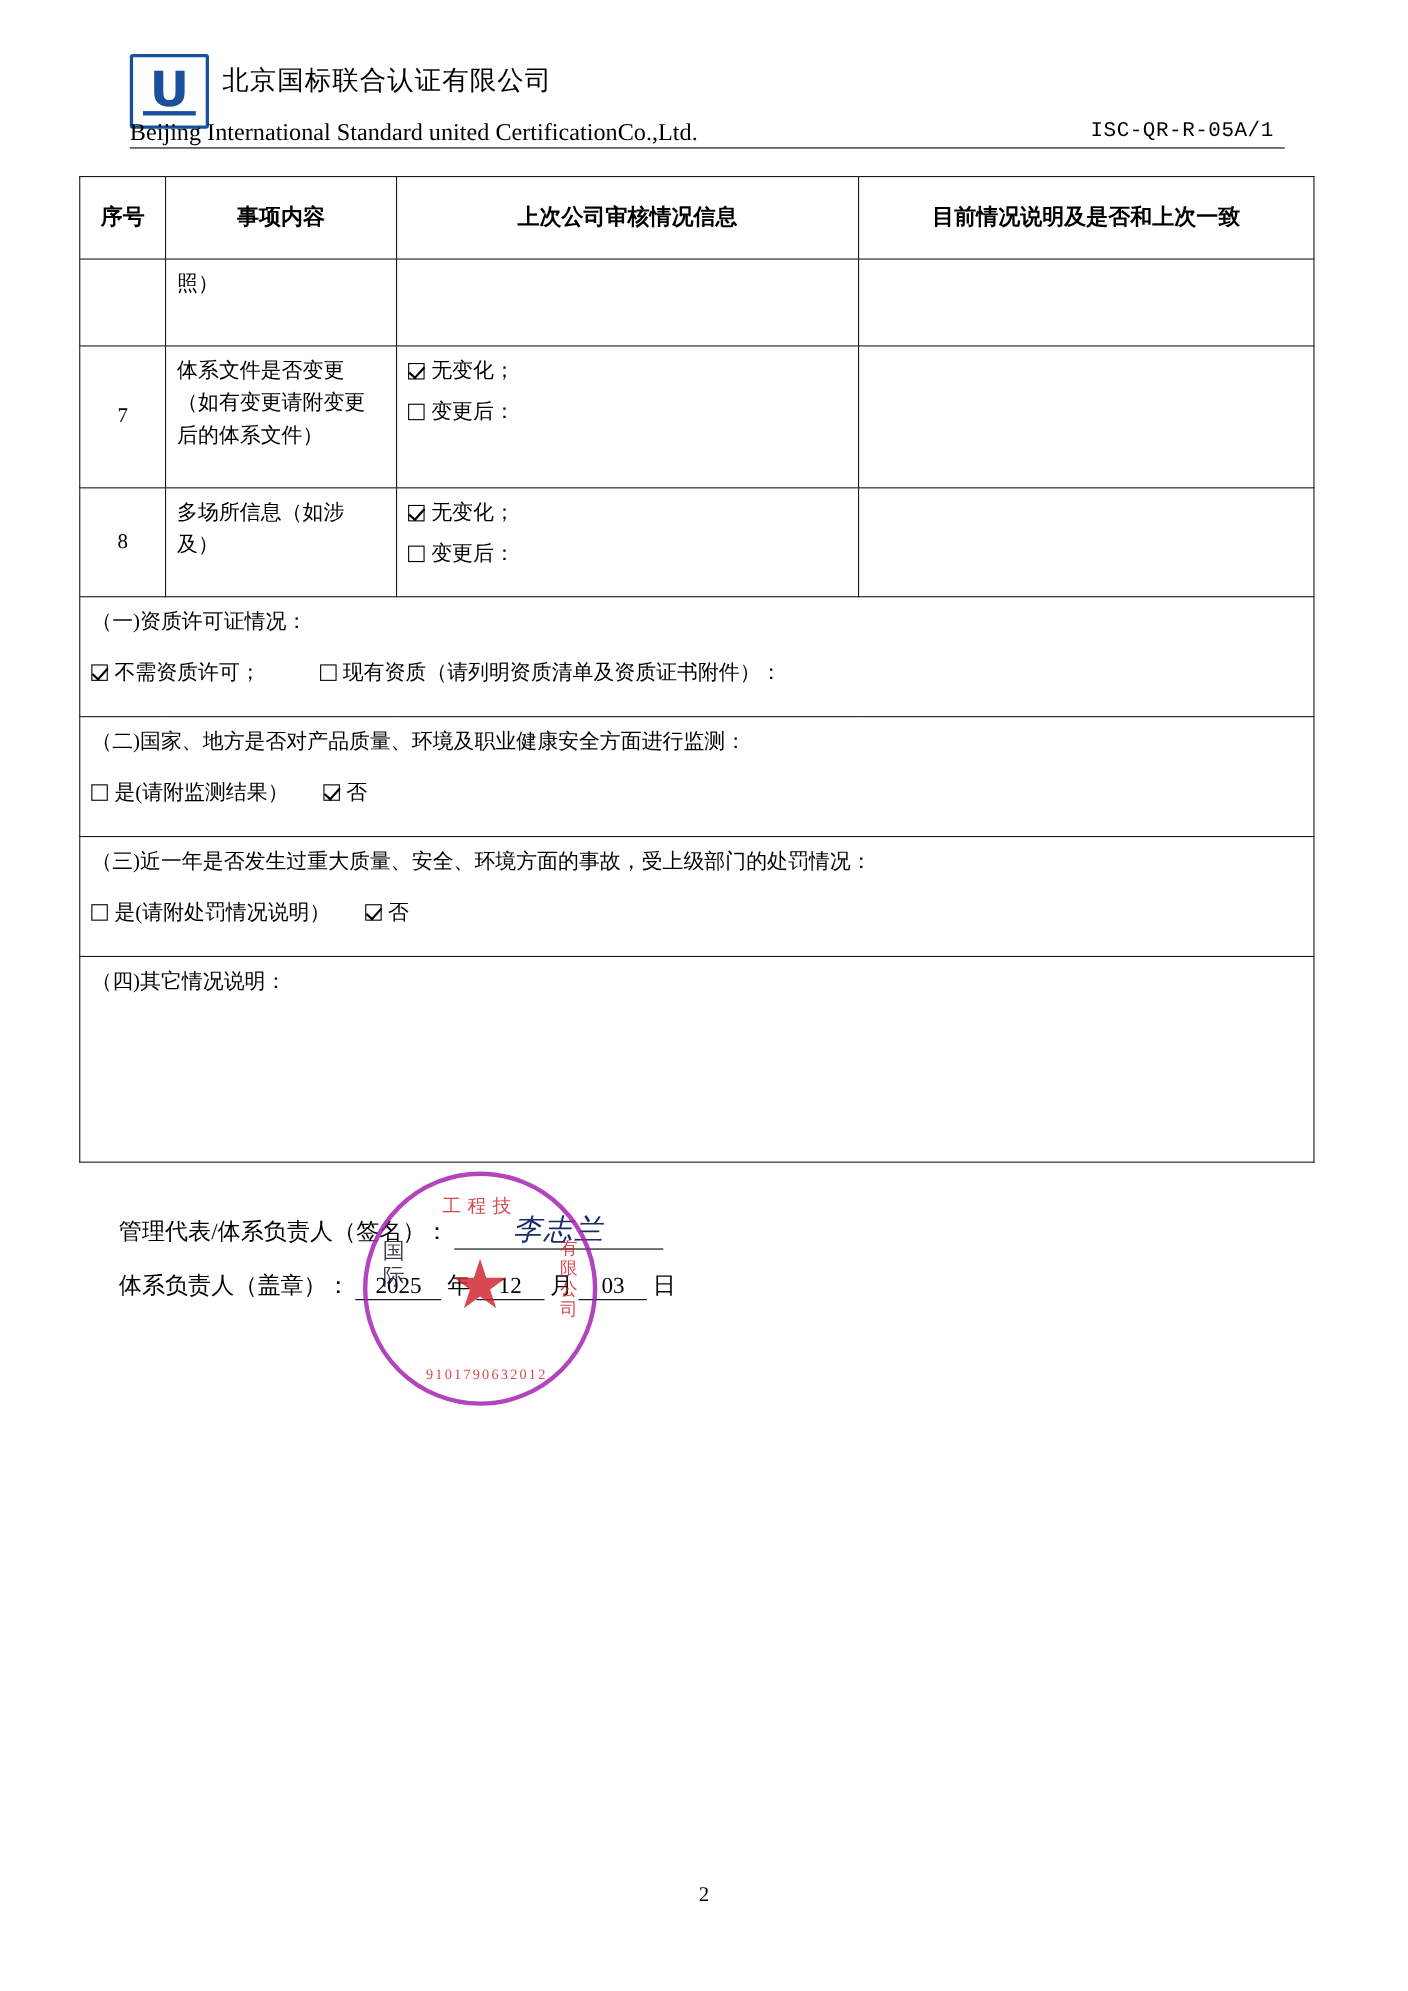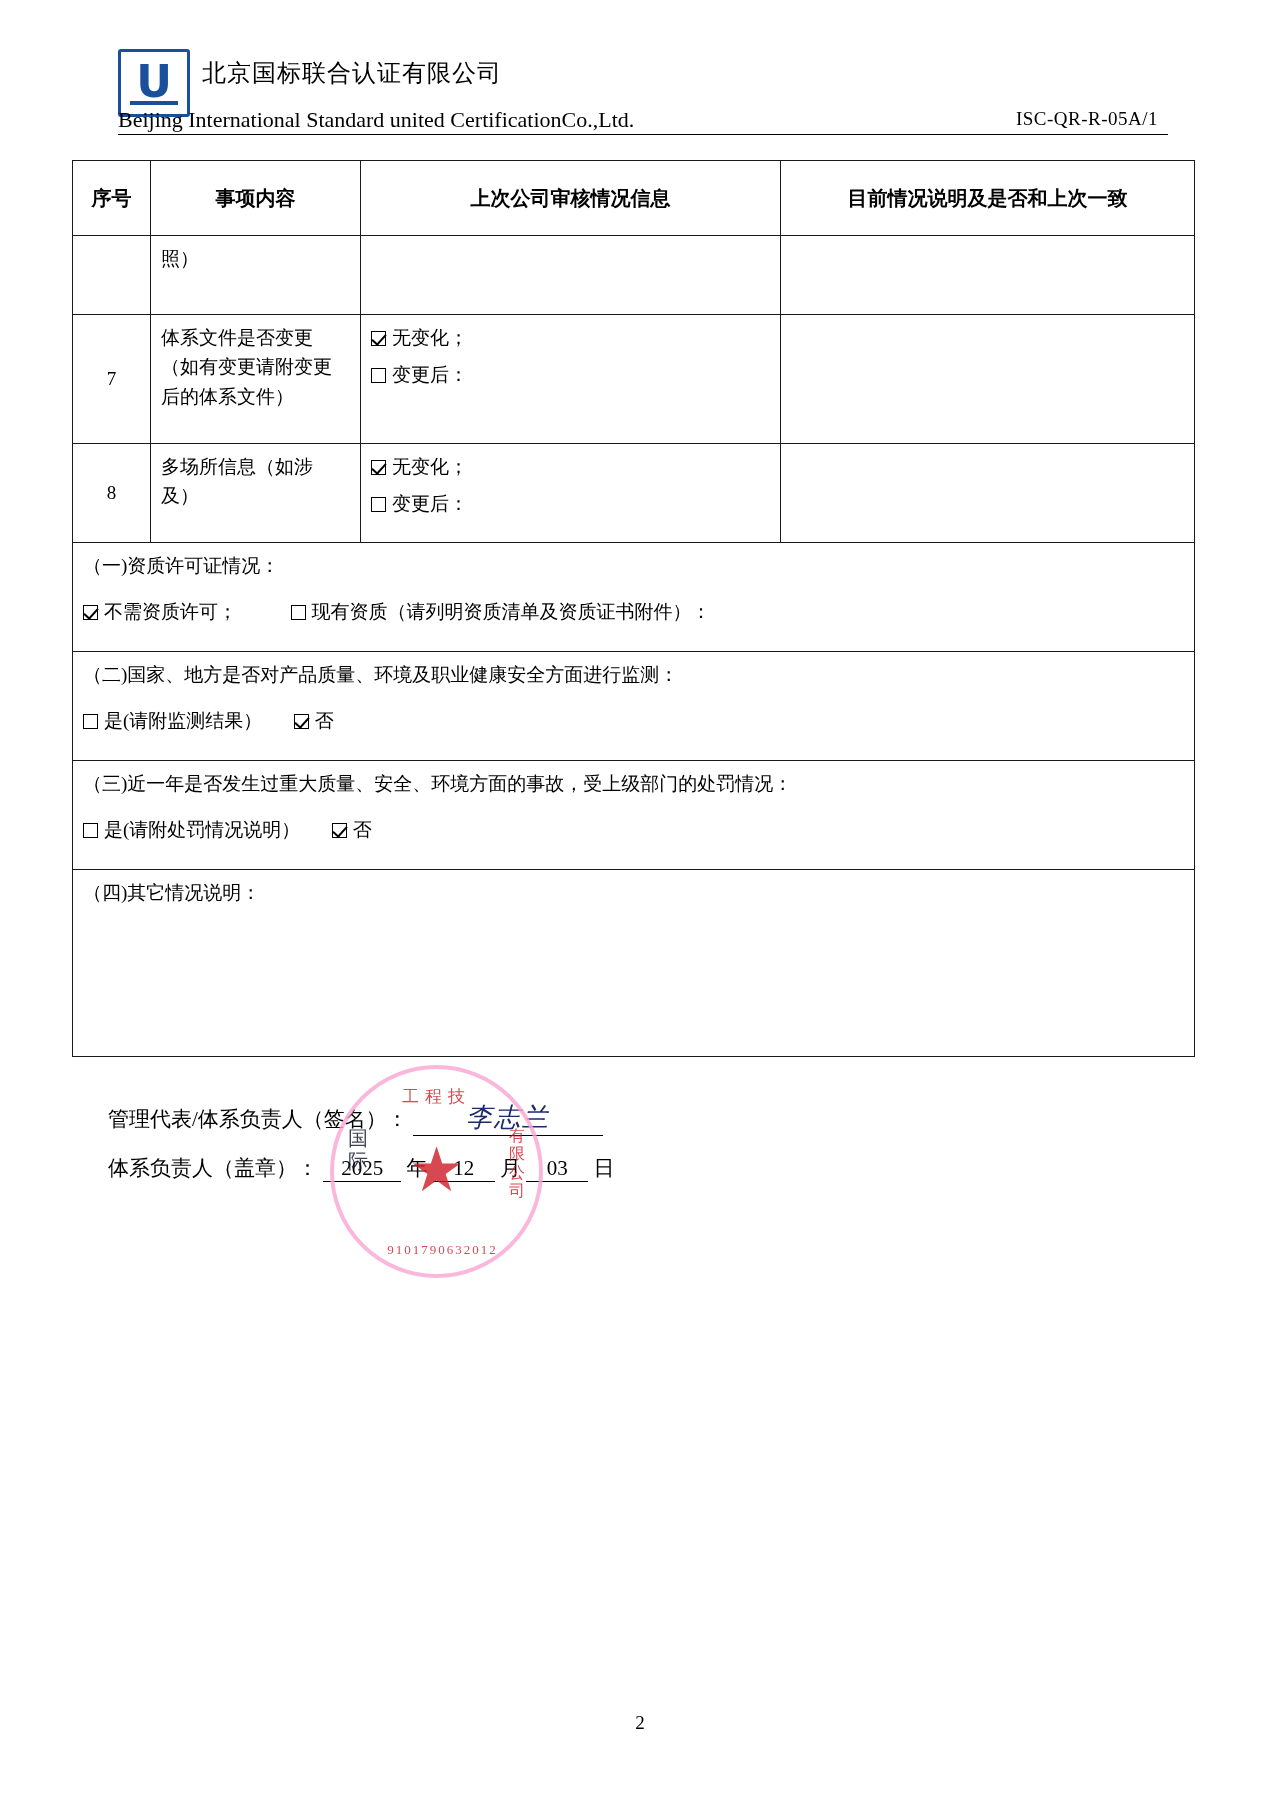--- a/index.html
+++ b/index.html
@@ -74,20 +74,21 @@
     font-size: 22px;
     white-space: nowrap;
   }
   .doc-code {
     position: absolute;
     right: 10px;
     top: 63px;
     font-size: 19px;
     letter-spacing: 0.5px;
     white-space: nowrap;
+    font-family: Liberation Mono, monospace;
   }
   .header-rule {
     position: absolute;
     left: 118px;
     top: 134px;
     width: 1050px;
     height: 1px;
     background: #000;
   }
 
@@ -187,21 +188,21 @@
   }
 
   
   .stamp {
     position: absolute;
     left: 330px;
     top: 1065px;
     width: 205px;
     height: 205px;
     border-radius: 50%;
-    border: 4px solid #f9a8d4;
+    border: 4px solid #a21caf;
     opacity: 0.82;
     pointer-events: none;
   }
   .stamp .star {
     position: absolute;
     left: 50%;
     top: 50%;
     transform: translate(-50%, -54%);
     color: #d0202a;
     font-size: 62px;

